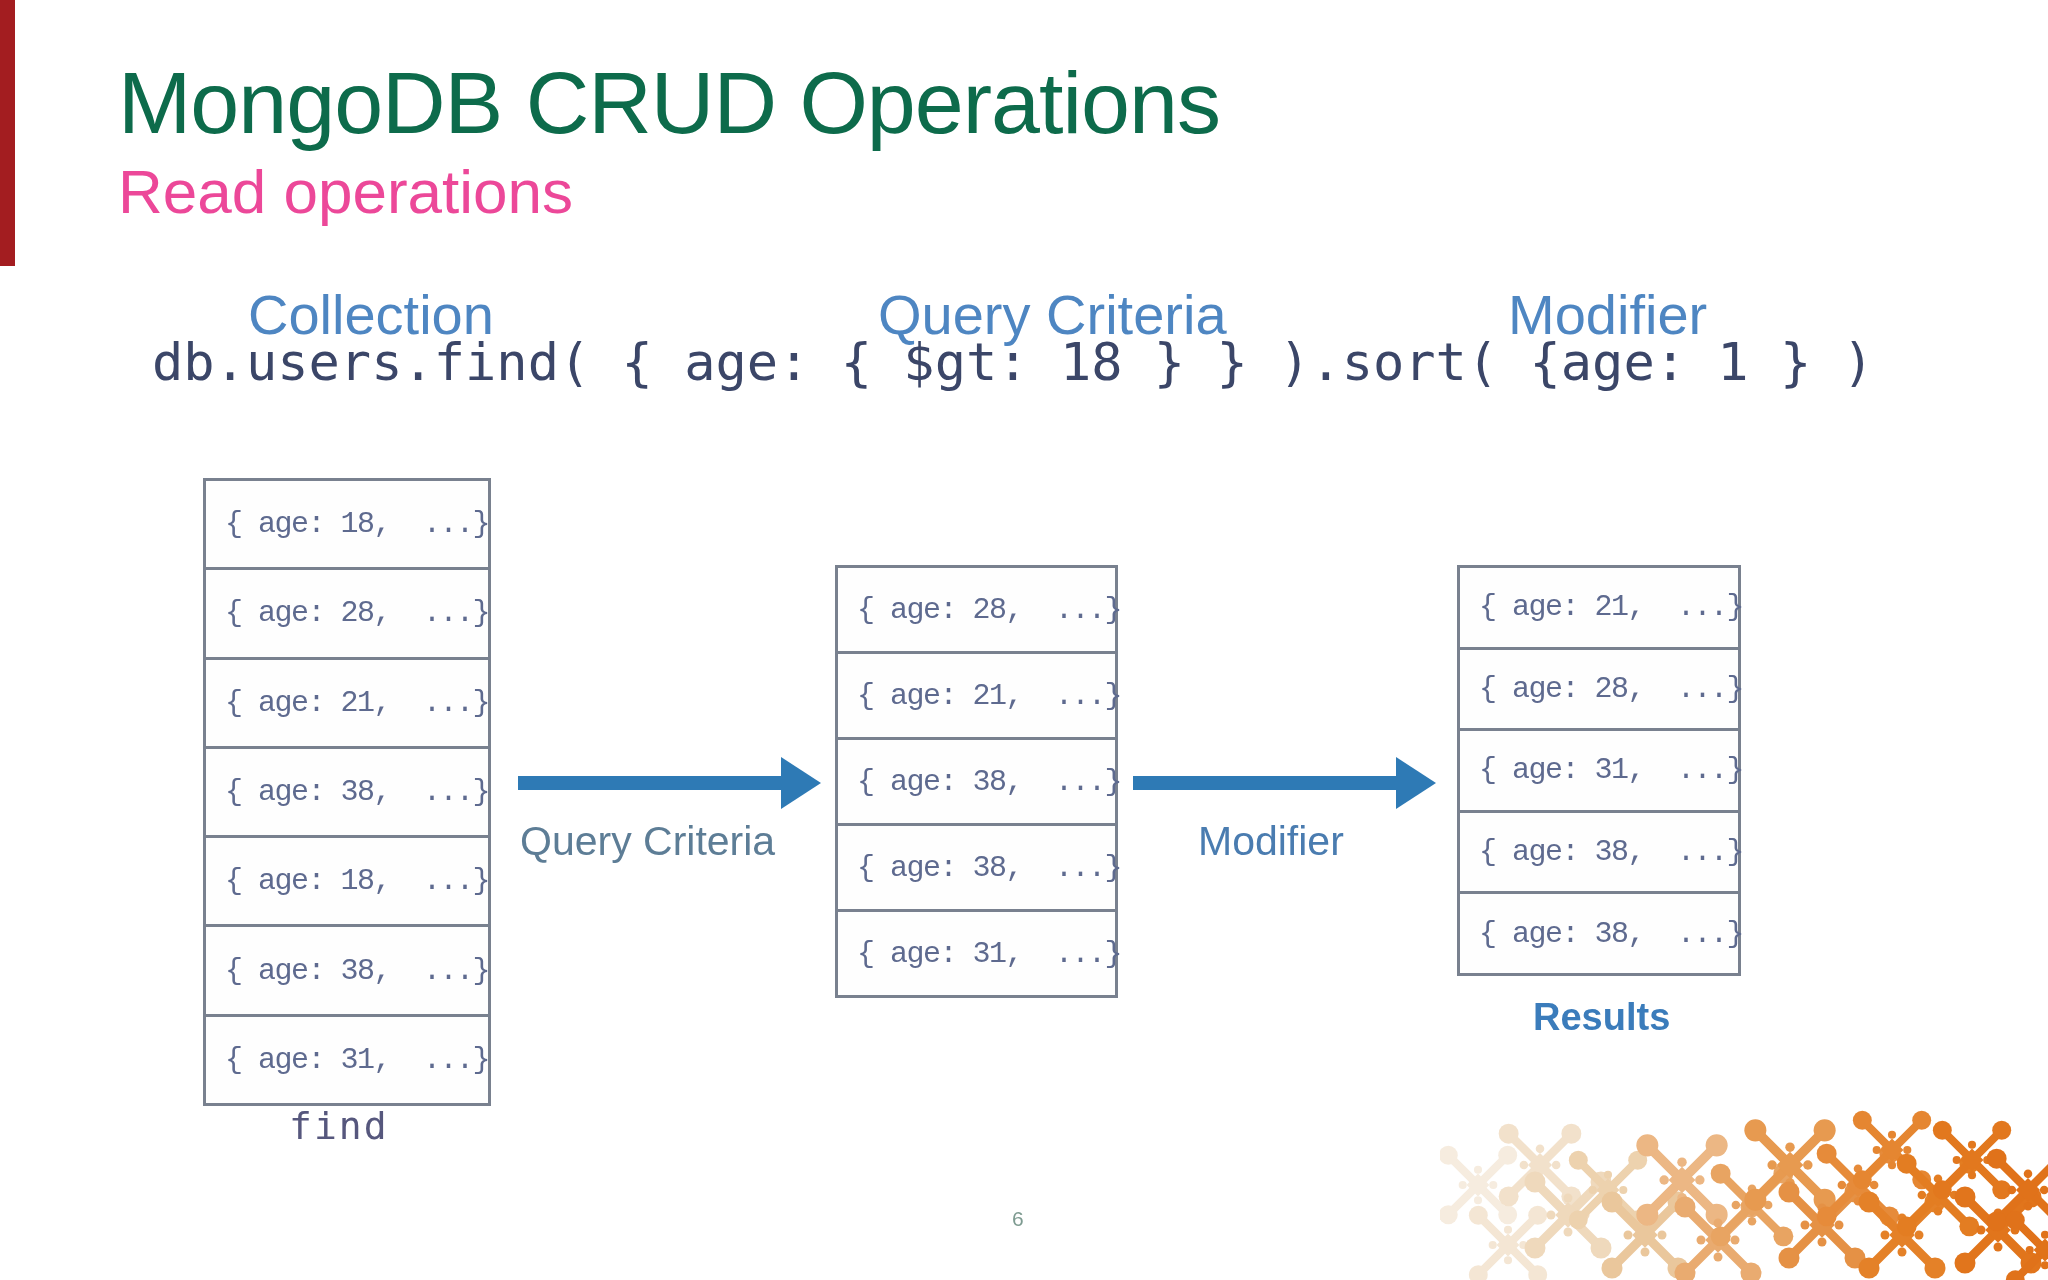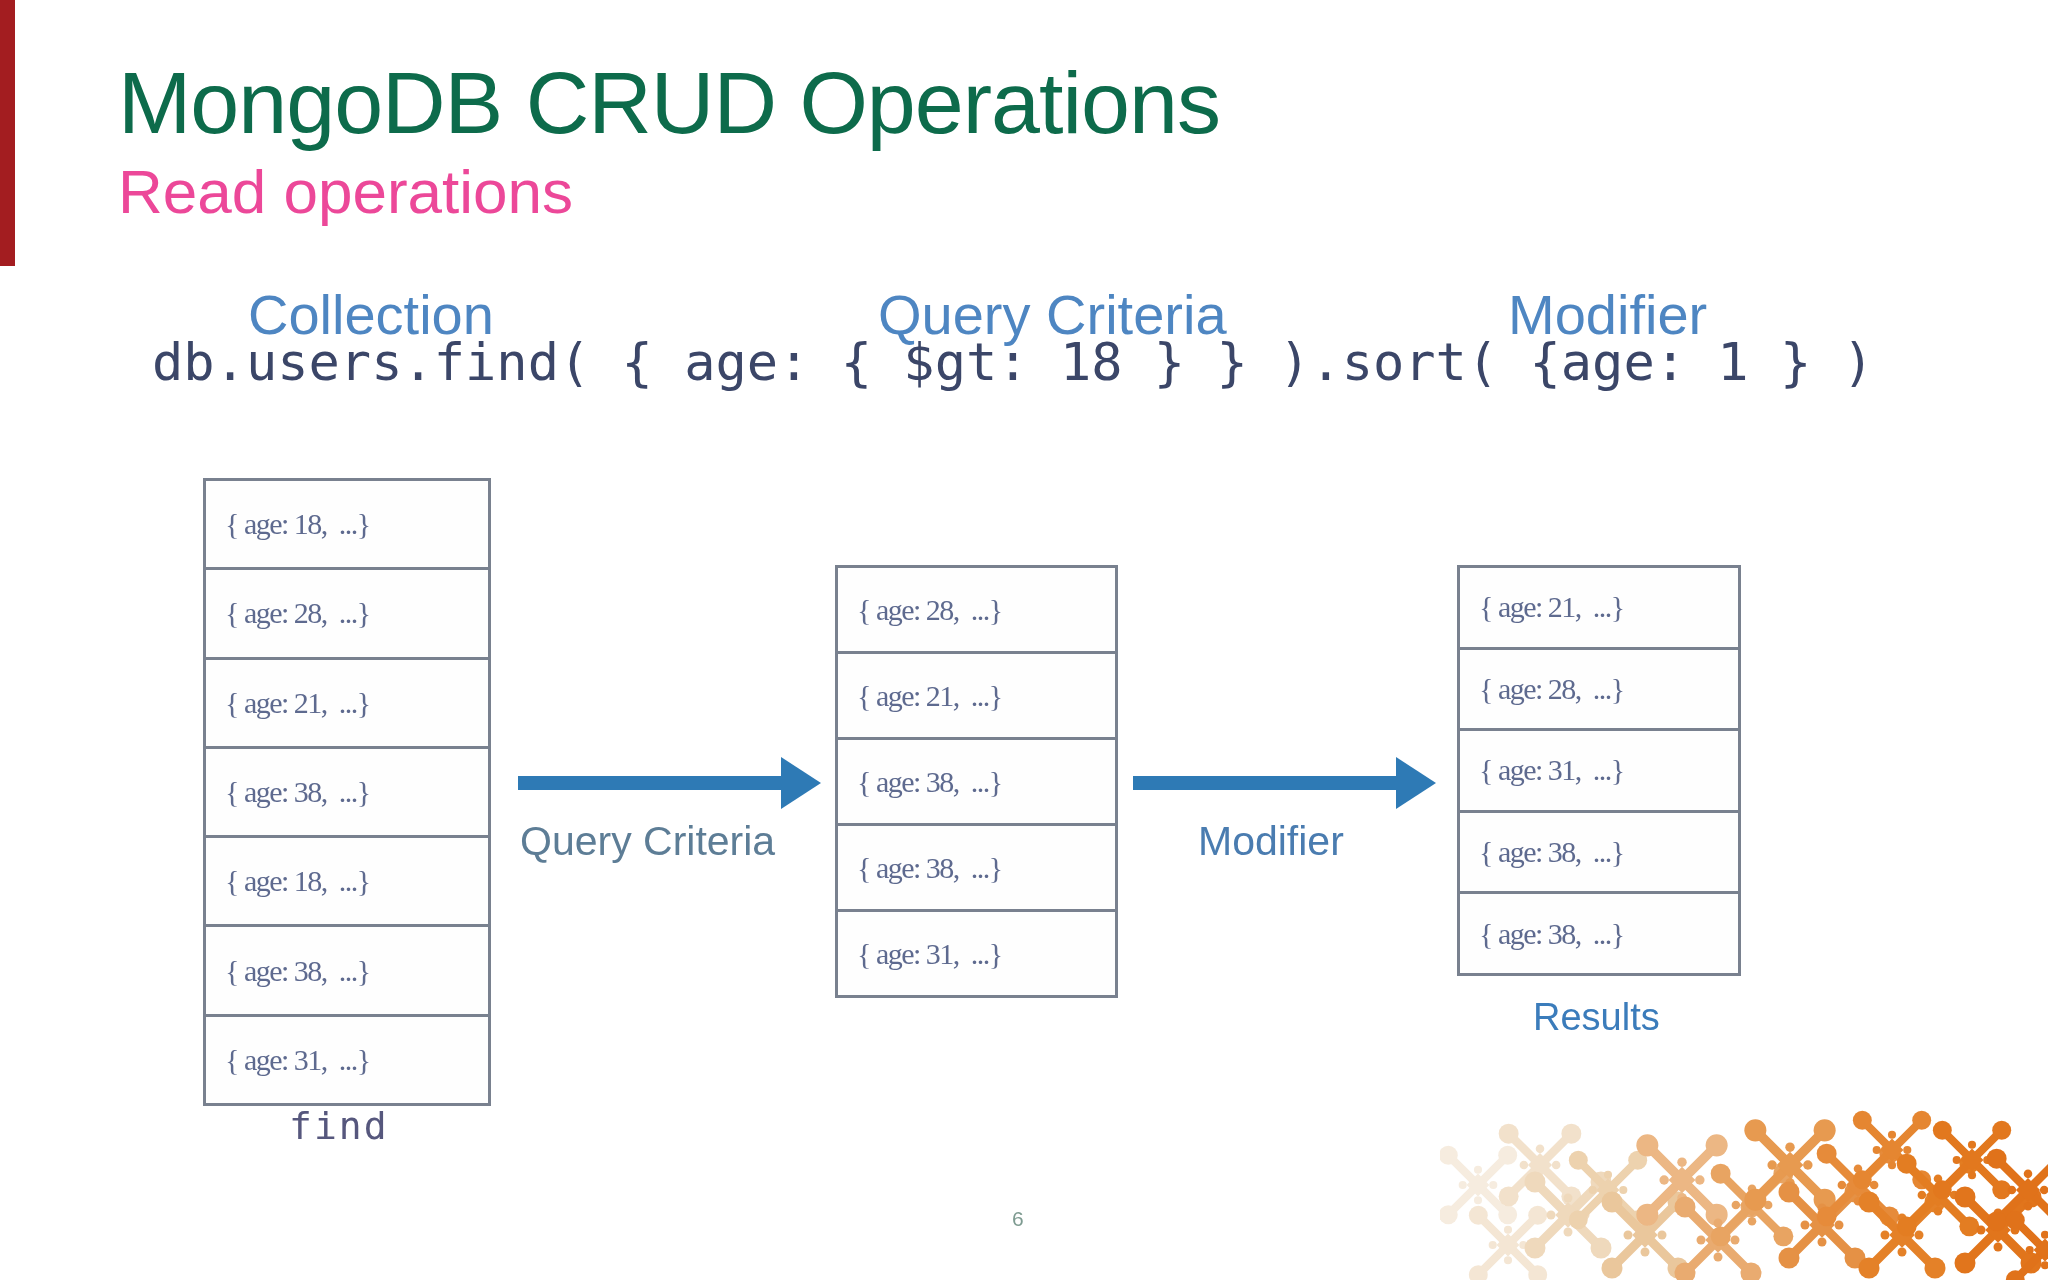--- a/index.html
+++ b/index.html
@@ -18,27 +18,27 @@
   .lbl-modifier{left:1508px;}
 
   .code-line{left:152px;top:332px;font-size:52px;color:#3b4668;
              font-family:"DejaVu Sans Mono",monospace;white-space:pre;}
 
   .doc-table{border:3px solid #79818f;background:#fefefe;display:flex;flex-direction:column;box-sizing:border-box;}
   .t-users{left:203px;top:478px;width:288px;height:628px;}
   .t-filtered{left:835px;top:565px;width:283px;height:433px;}
   .t-results{left:1457px;top:565px;width:284px;height:411px;}
   .doc-row{flex:1;display:flex;align-items:center;padding-left:19px;
-           font-family:Liberation Serif, serif;font-size:30px;letter-spacing:-1.5px;
+           font-family:Liberation Mono, monospace;font-size:30px;letter-spacing:-1.5px;
            color:#5e6a8f;white-space:pre;}
   .doc-row + .doc-row{border-top:3px solid #79818f;}
 
   .users-label{left:289px;top:1104px;font-size:38px;letter-spacing:2px;color:#56577d;
                font-family:"DejaVu Sans Mono",monospace;}
-  .results-label{left:1533px;top:996px;font-size:38px;font-weight:normal;color:#3b7cbb;}
+  .results-label{left:1533px;top:996px;font-size:38px;font-weight:bold;color:#3b7cbb;}
 
   .arrow-svg{overflow:visible;}
   .a1{left:515px;top:750px;}
   .a2{left:1130px;top:750px;}
   .arrow-label{font-size:41px;}
   .al1{left:520px;top:818px;color:#5d7d96;}
   .al2{left:1198px;top:818px;color:#4a7cb0;}
 
   .page-number{left:1012px;top:1207px;font-size:21px;color:#7e9b91;}
 

